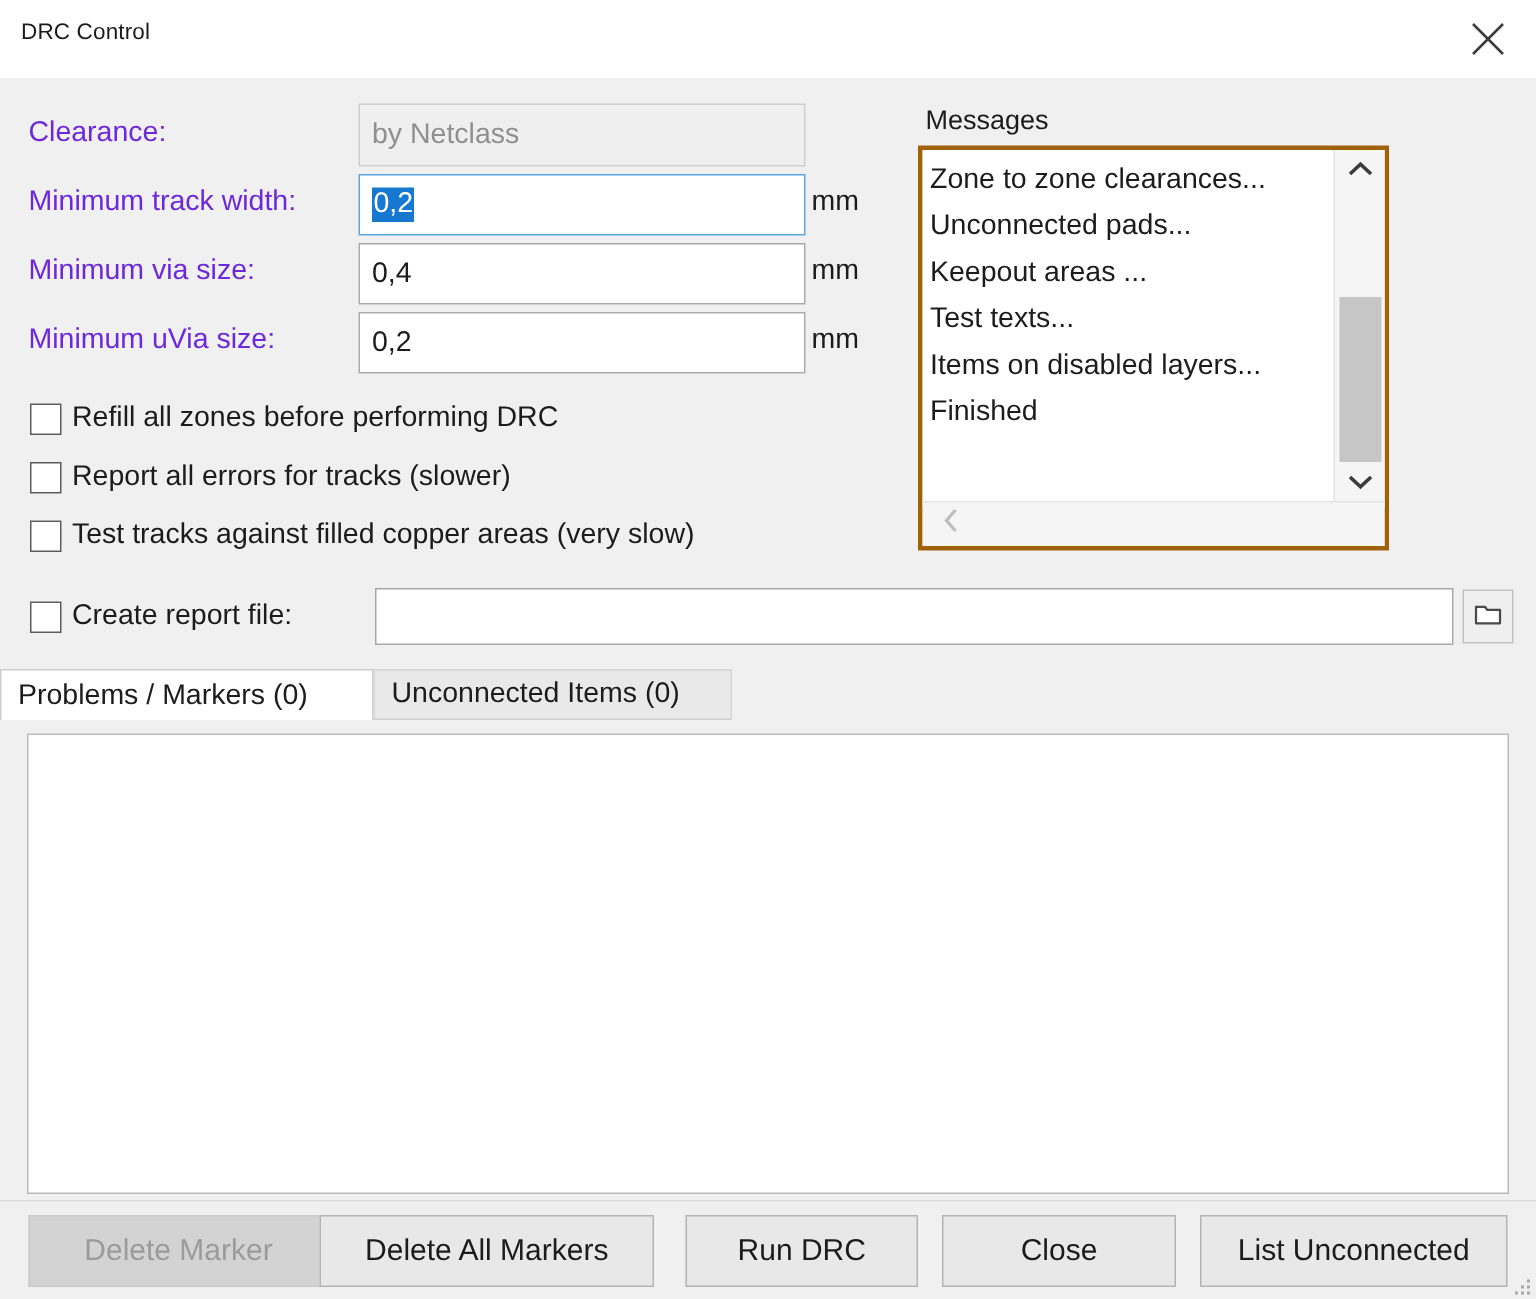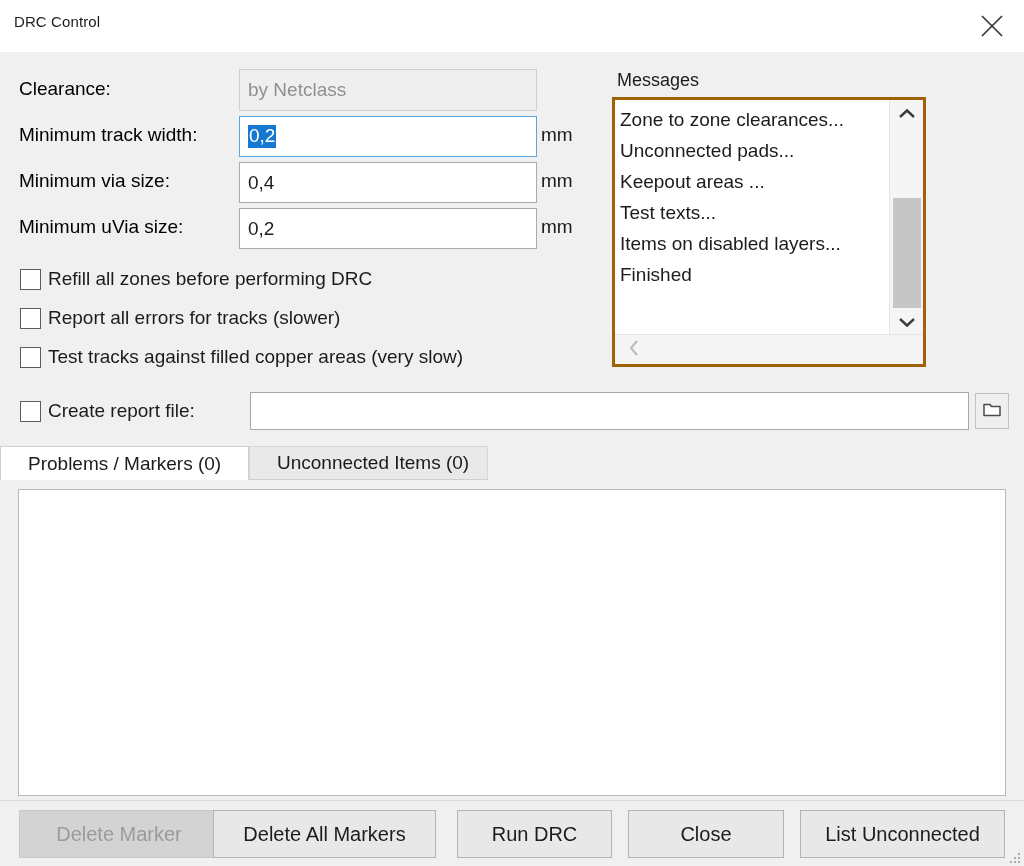--- a/index.html
+++ b/index.html
@@ -37,21 +37,21 @@
     width: 64px; height: 52px;
     display: flex; align-items: center; justify-content: center;
     cursor: pointer;
   }
   #close-button svg { display: block; }
 
   
   .form-label {
     position: absolute;
     font-size: 19px;
-    color: #000000;
+    color: #6d28d9;
     white-space: nowrap;
   }
   .unit-label {
     position: absolute;
     font-size: 19px;
     color: #1c1c1c;
   }
 
   
   .tfield {
@@ -207,21 +207,21 @@
     left: 0; top: 446px;
     width: 1024px; height: 34px;
   }
   .tab {
     position: absolute;
     top: 0;
     height: 34px;
     box-sizing: border-box;
     display: flex;
     align-items: center;
-    padding: 0 27px;
+    padding: 0 11px;
     font-size: 19px;
     color: #1c1c1c;
     cursor: pointer;
     white-space: nowrap;
   }
   .tab.active {
     background: #ffffff;
     border: 1px solid #cfcfcf;
     border-bottom: none;
     left: 0px;

